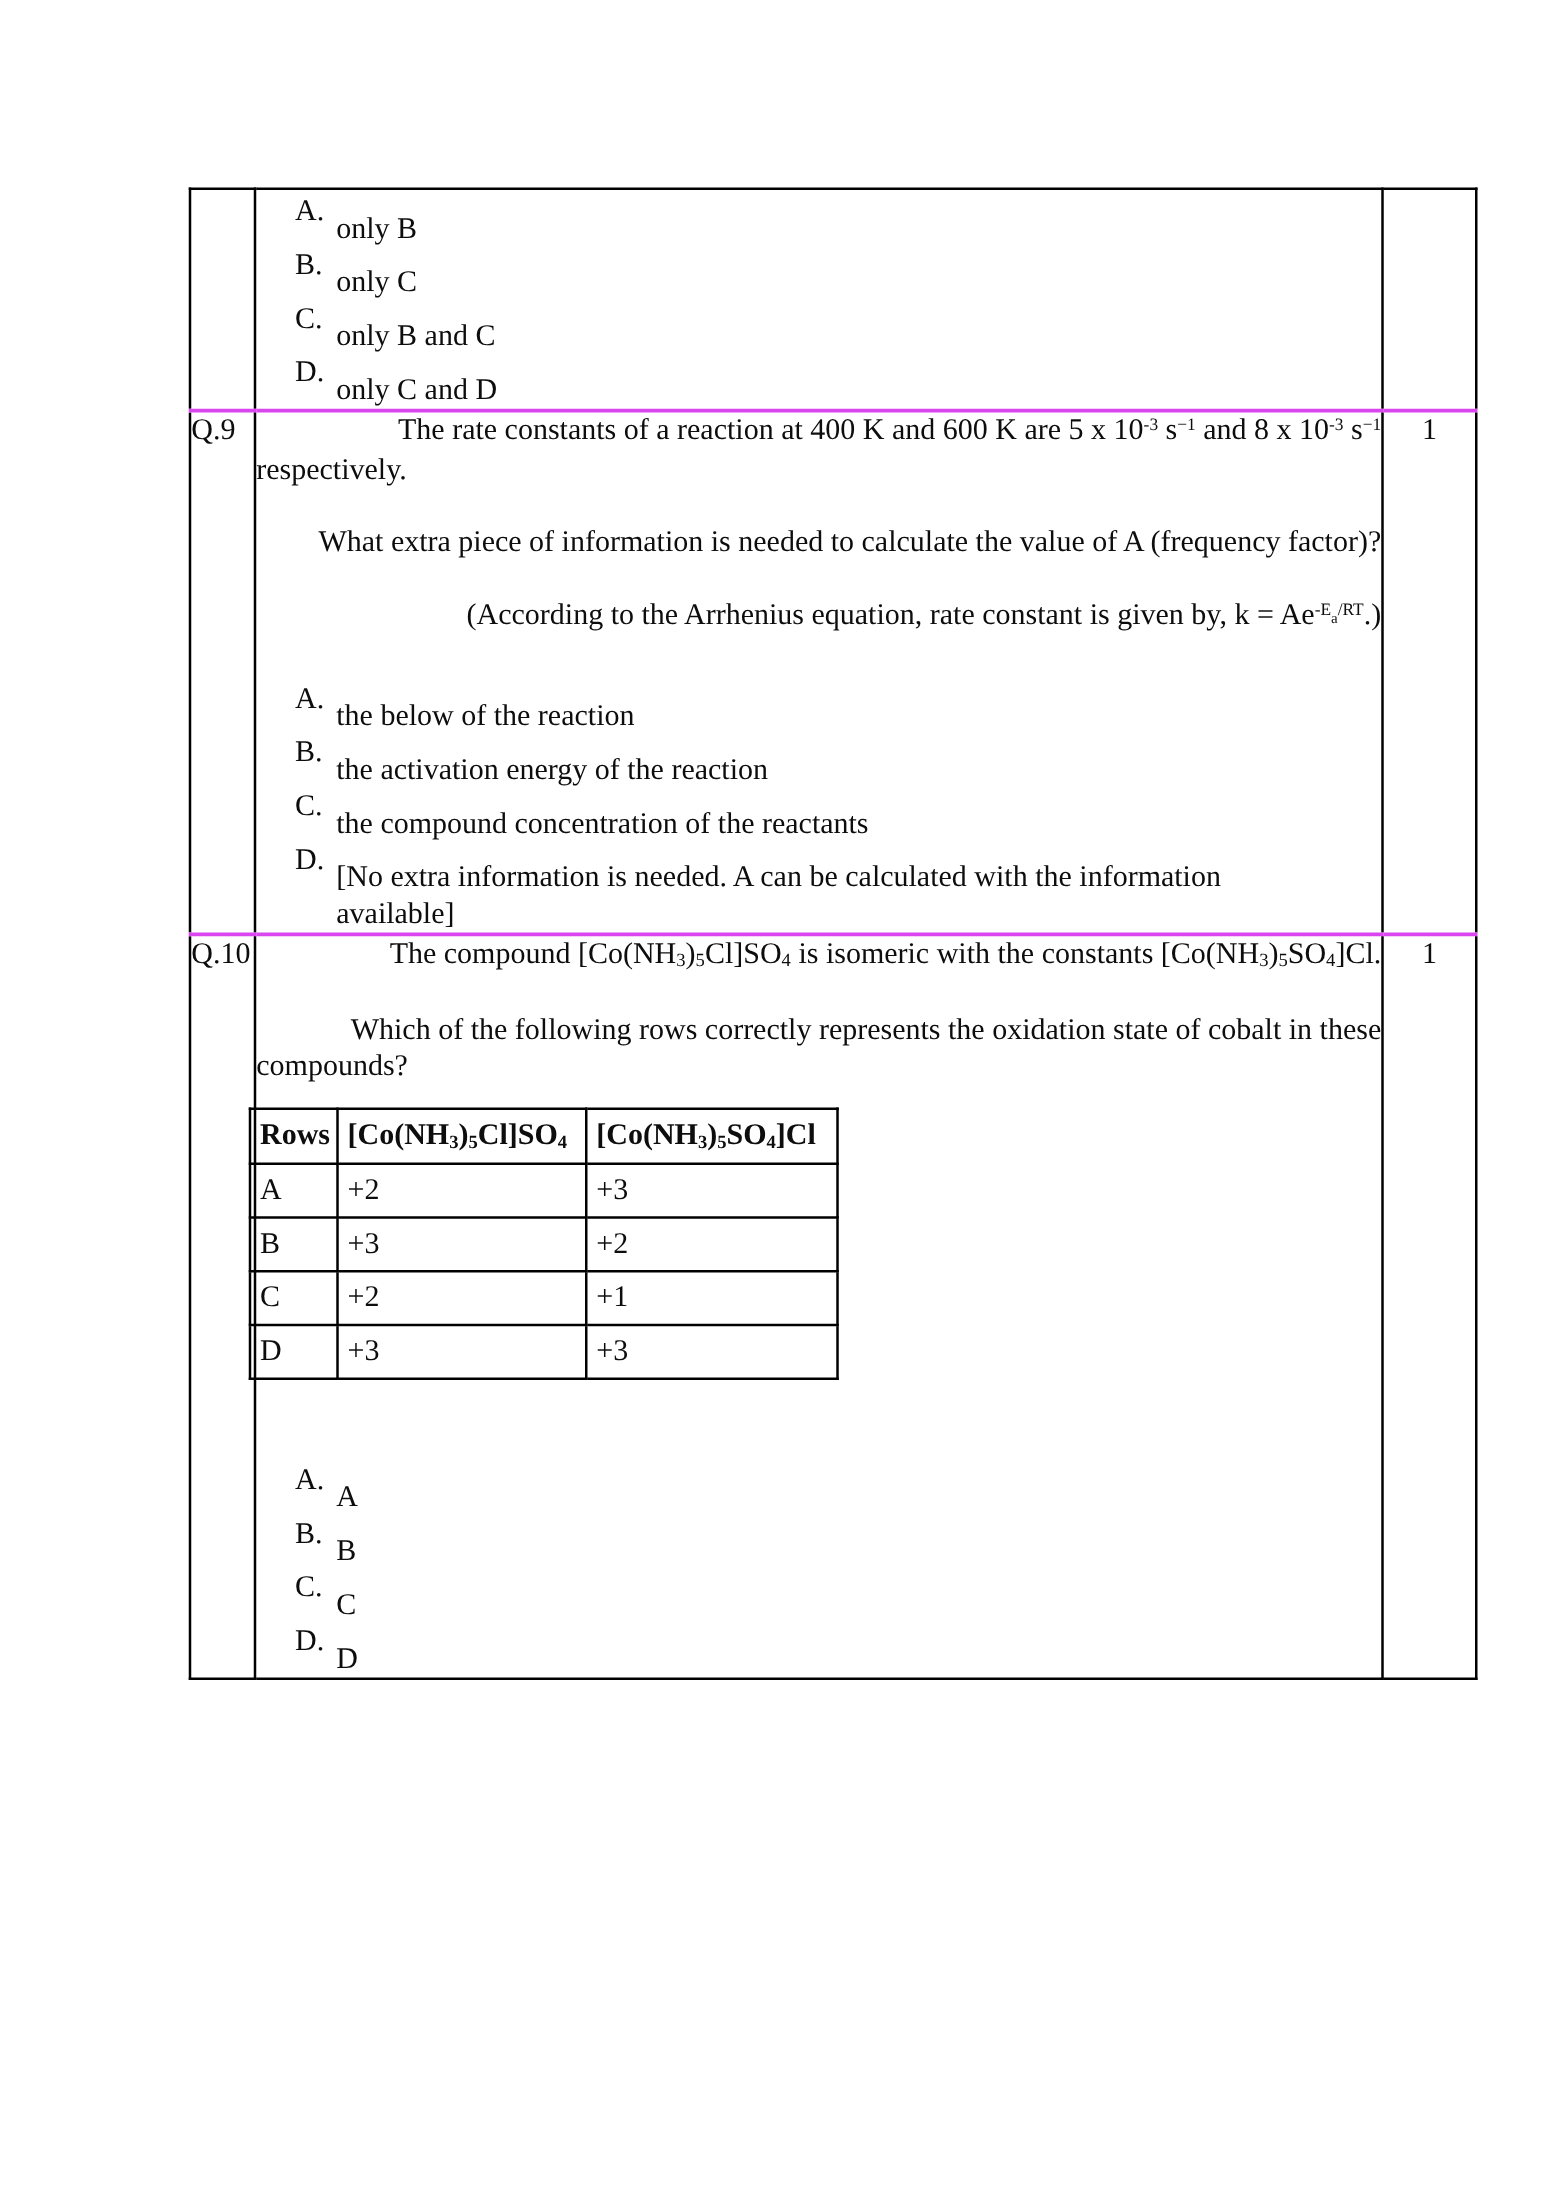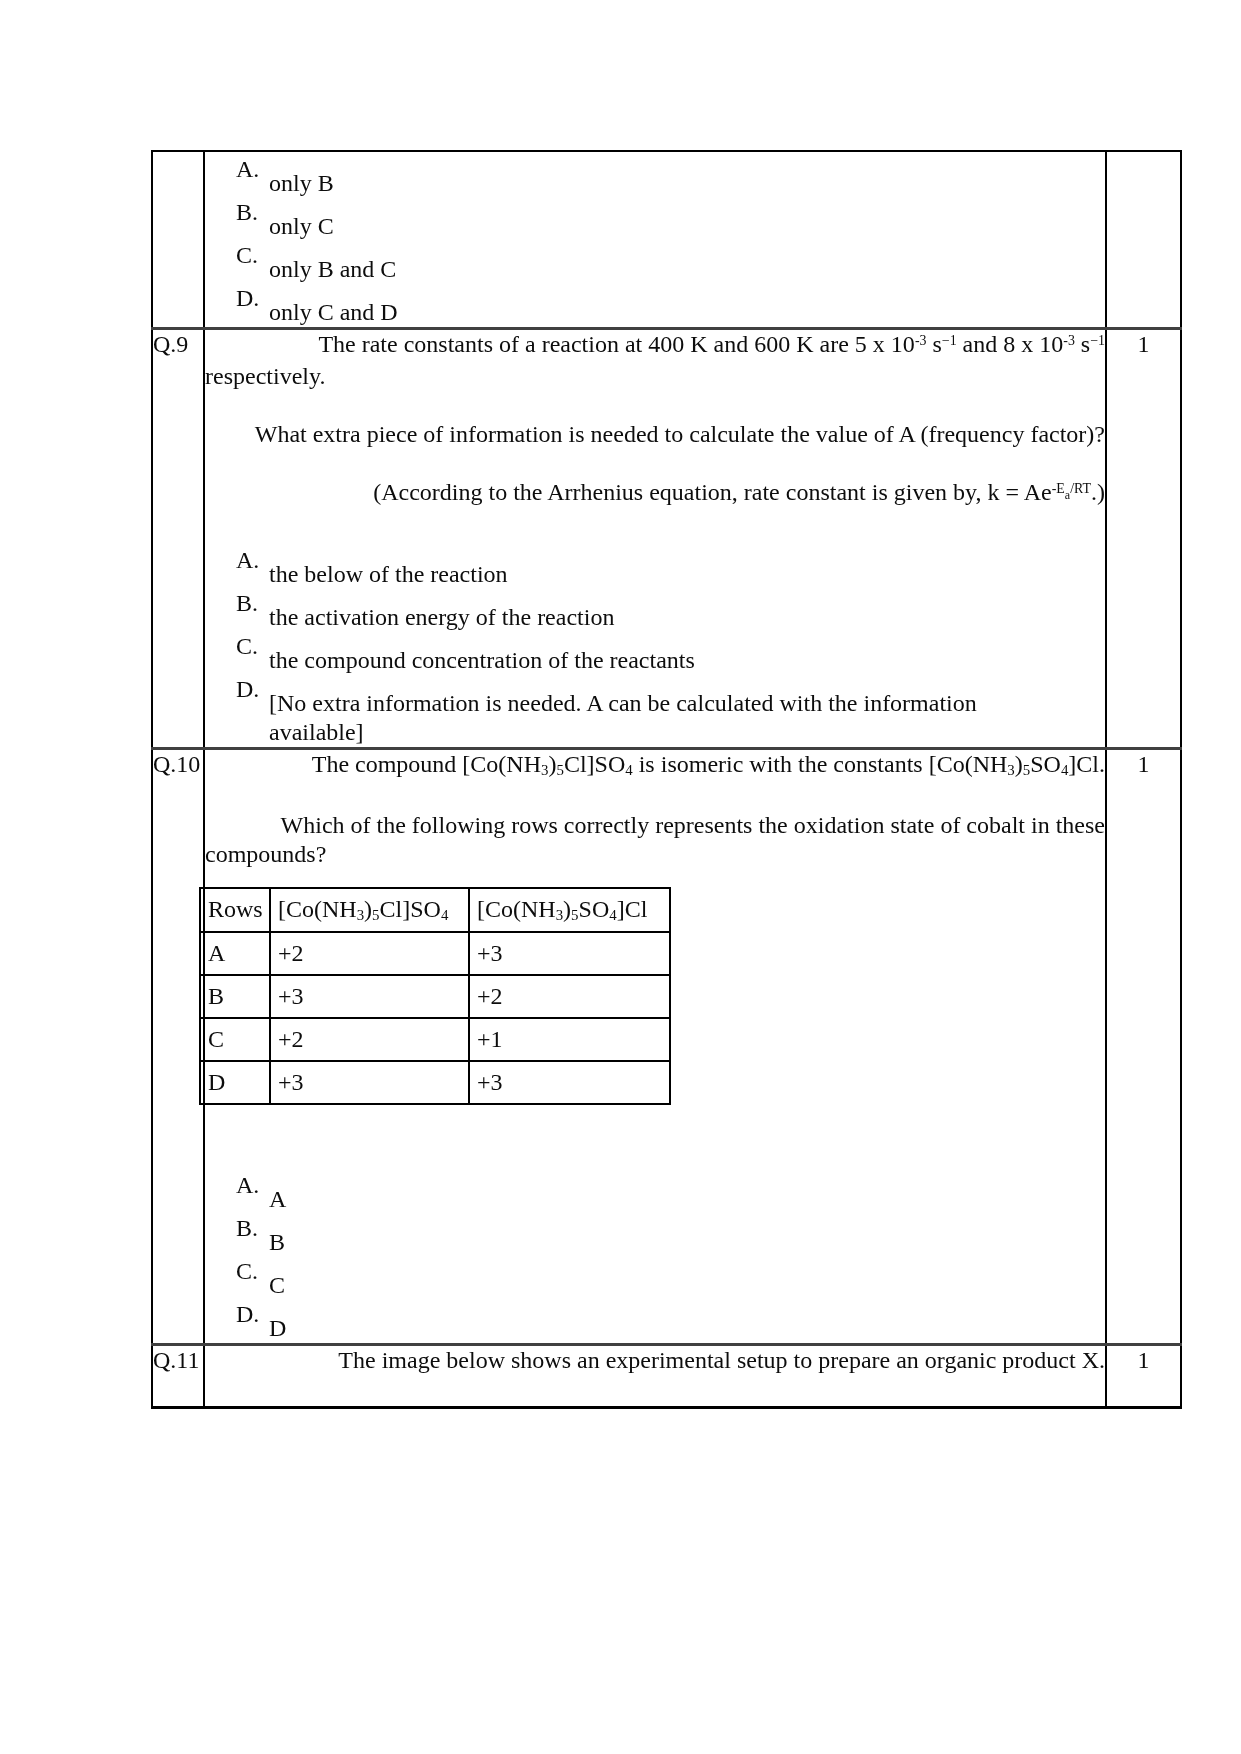--- a/index.html
+++ b/index.html
@@ -20,21 +20,21 @@
     top: 150px;
     width: 1029px;
     border-collapse: collapse;
     table-layout: fixed;
   }
   table.exam td {
     border: 2px solid #000;
     vertical-align: top;
     padding: 0;
   }
-  tr.thick-top td { border-top: 3px solid #404040; }
+  tr.thick-top td { border-top: 3px solid #d946ef; }
   tr.thick-bottom td { border-bottom: 3px solid #000; }
   tr.r1 { height: 153px; }
   tr.r2 { height: 381px; }
   tr.r3 { height: 559px; }
   tr.r4 { height: 63px; }
   td.qnum  { padding: 6px 0 0 2px; }
   td.content { padding: 6px 8px 0 9px; }
   td.marks { text-align: center; padding-top: 6px; }
   .nowrap { white-space: nowrap; text-align: right; }
   .blank { height: 29px; }
@@ -52,21 +52,21 @@
     width: 470px;
     margin-left: -6px;
     margin-top: 18px;
   }
   table.inner td {
     border: 2px solid #000;
     vertical-align: top;
     padding: 6px 6px 4px 7px;
     height: 31px;
   }
-  table.inner td.hdr { font-weight: normal; }
+  table.inner td.hdr { font-weight: bold; }
   .q10-opts { margin-top: 66px; }
 </style>
 </head>
 <body>
 
 <div class="page">
   <table class="exam">
     <colgroup>
       <col style="width:52px">
       <col style="width:902px">
@@ -198,26 +198,15 @@
             <div class="letter">D.</div>
             <div class="otext">D</div>
           </div>
         </div>
       </td>
       <td class="marks">
         <span>1</span>
       </td>
     </tr>
 
-    <tr class="r4 thick-top thick-bottom">
-      <td class="qnum">
-        <span>Q.11</span>
-      </td>
-      <td class="content">
-        <div class="nowrap">The image below shows an experimental setup to prepare an organic product X.</div>
-      </td>
-      <td class="marks">
-        <span>1</span>
-      </td>
-    </tr>
   </tbody>
     </table>
 </div>
 
 </body></html>

